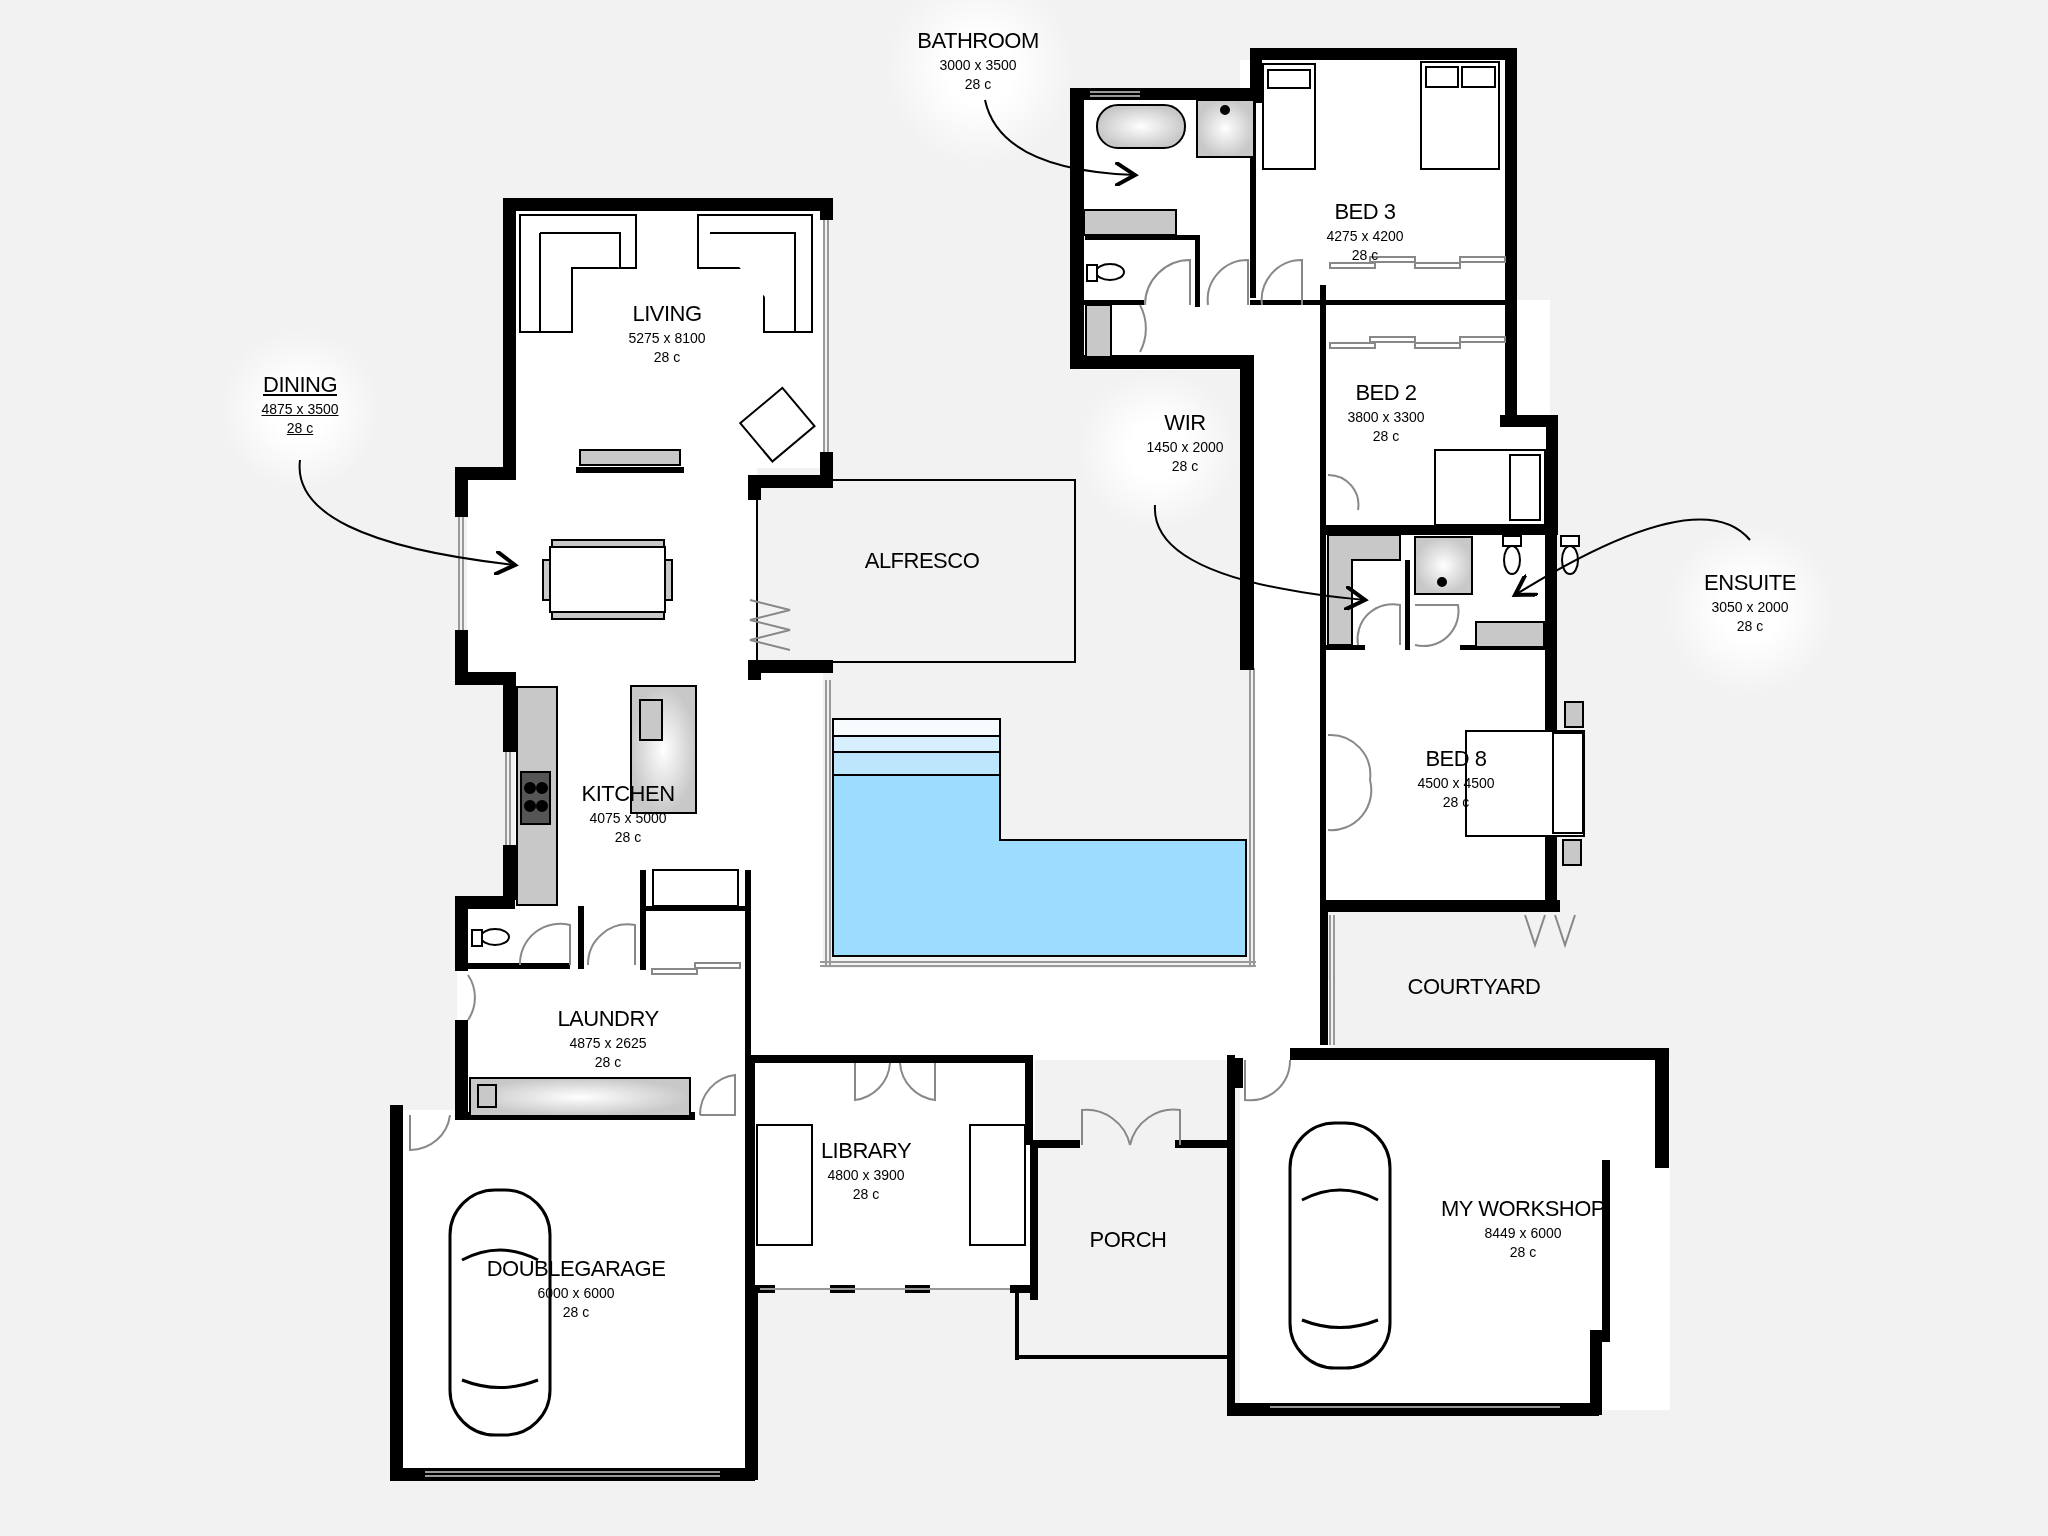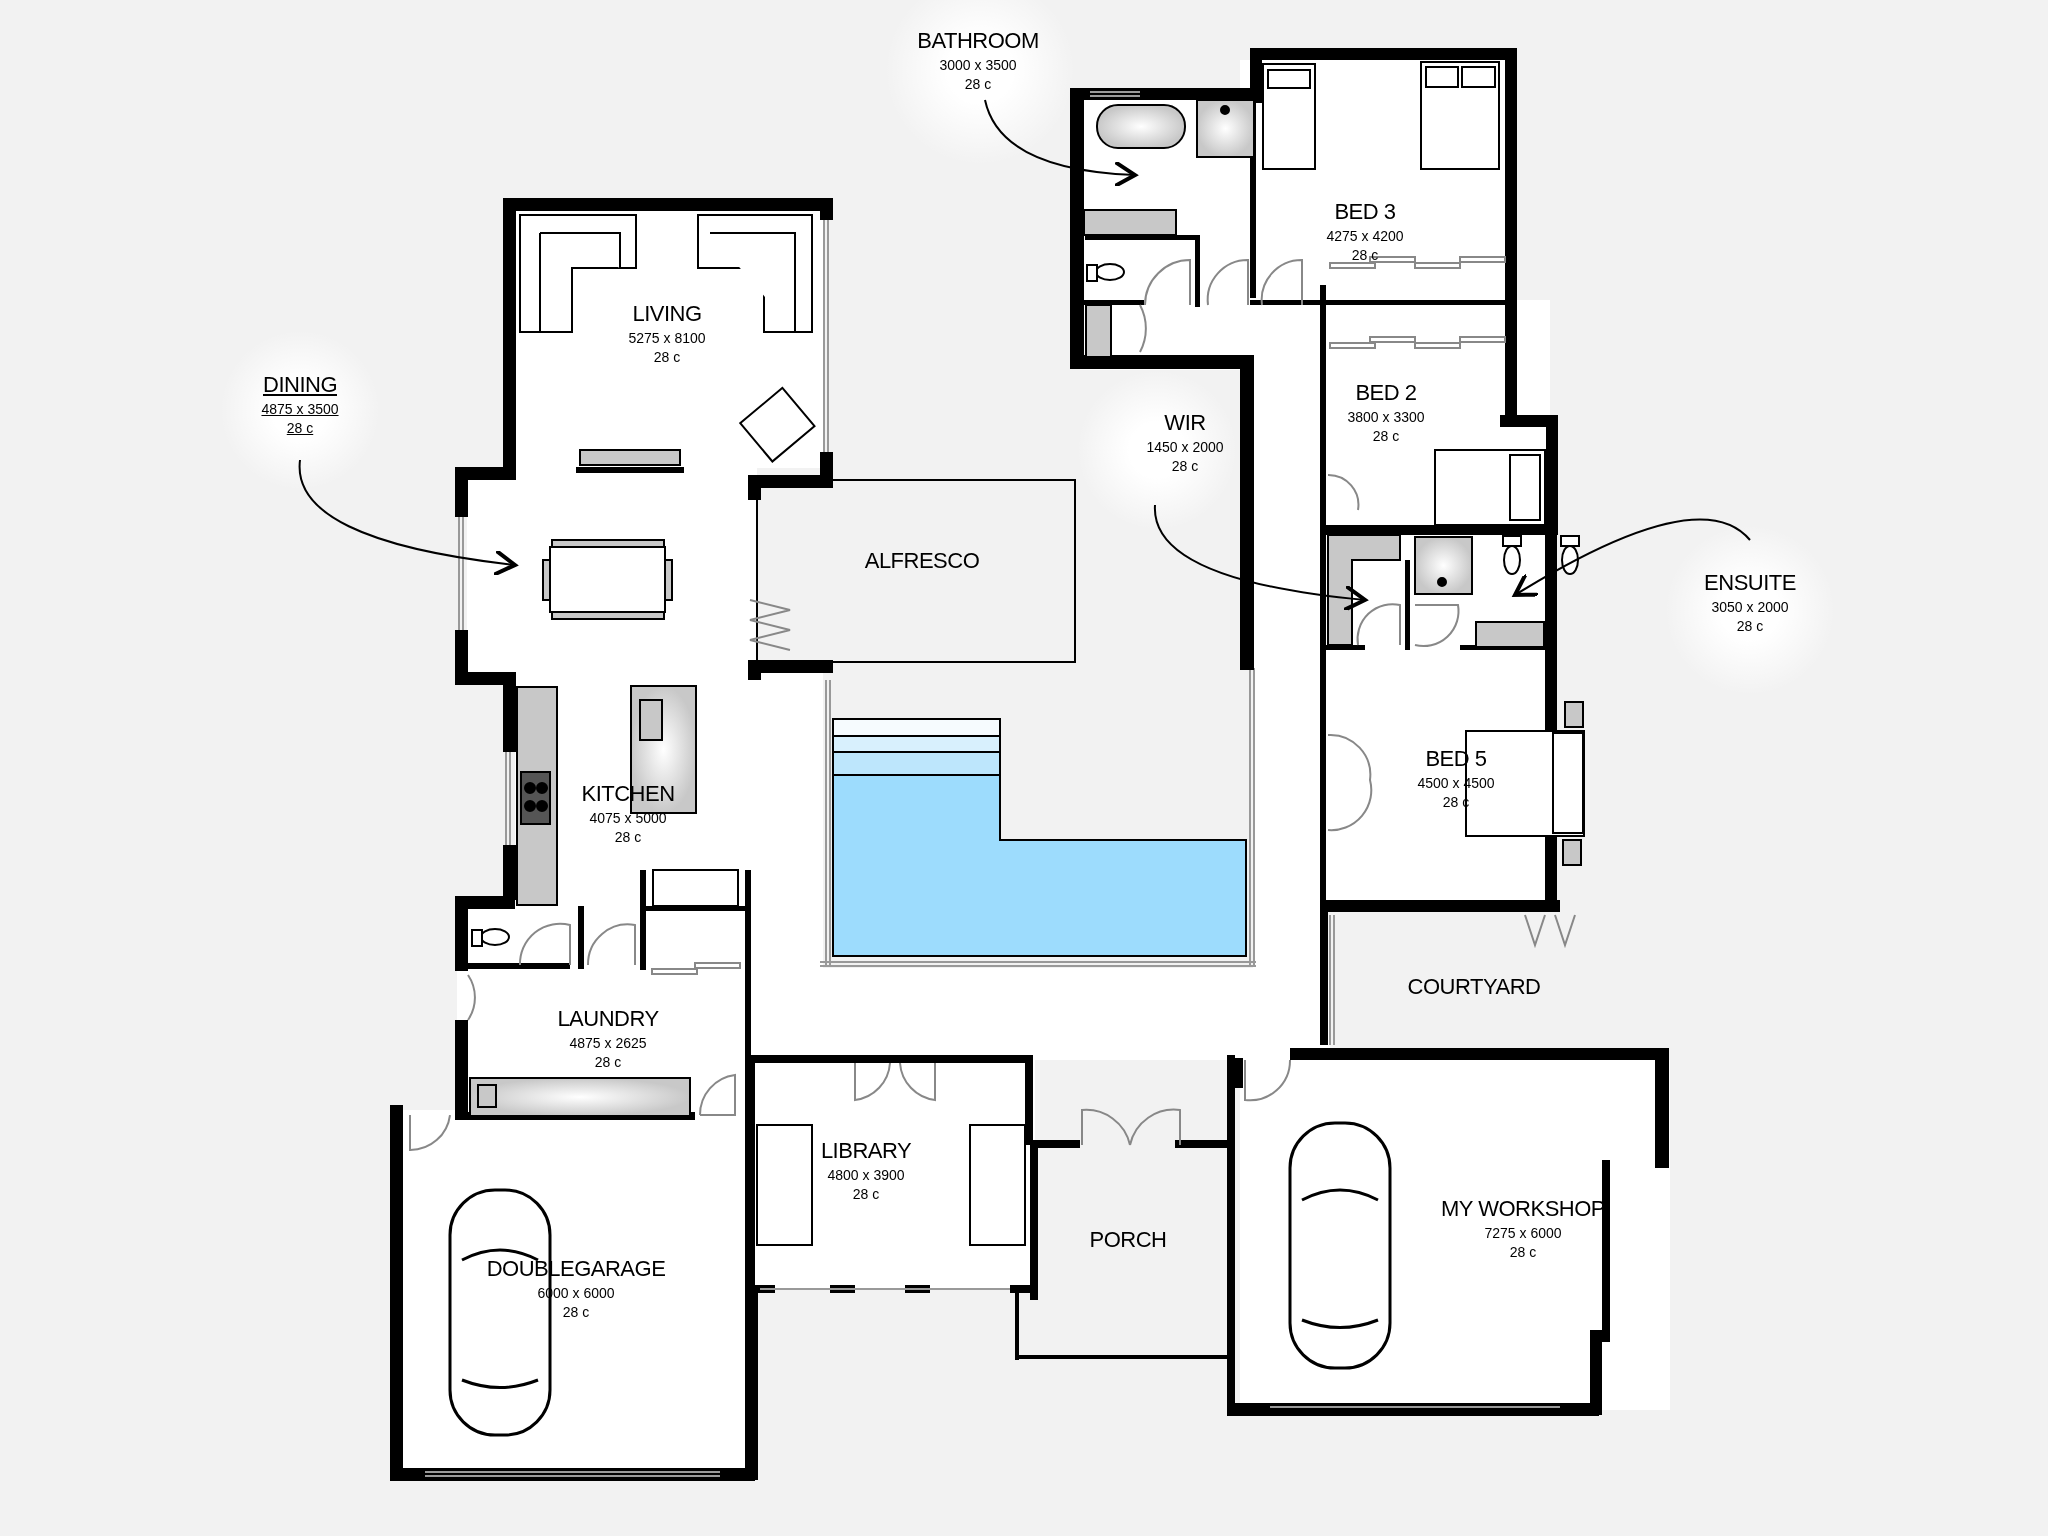--- a/index.html
+++ b/index.html
@@ -322,21 +322,21 @@
 </div>
 <div class="label" style="left:922px;top:550px;">
   <span class="name">ALFRESCO</span>
 </div>
 <div class="label" style="left:1750px;top:572px;">
   <span class="name">ENSUITE</span>
     <span class="dims">3050 x 2000</span>
     <span class="code">28 c</span>
 </div>
 <div class="label" style="left:1456px;top:748px;">
-  <span class="name">BED 5</span>
+  <span class="name">BED 8</span>
     <span class="dims">4500 x 4500</span>
     <span class="code">28 c</span>
 </div>
 <div class="label" style="left:628px;top:783px;">
   <span class="name">KITCHEN</span>
     <span class="dims">4075 x 5000</span>
     <span class="code">28 c</span>
 </div>
 <div class="label" style="left:1474px;top:976px;">
   <span class="name">COURTYARD</span>
@@ -349,20 +349,20 @@
 <div class="label" style="left:866px;top:1140px;">
   <span class="name">LIBRARY</span>
     <span class="dims">4800 x 3900</span>
     <span class="code">28 c</span>
 </div>
 <div class="label" style="left:1128px;top:1229px;">
   <span class="name">PORCH</span>
 </div>
 <div class="label" style="left:1523px;top:1198px;">
   <span class="name">MY WORKSHOP</span>
-    <span class="dims">7275 x 6000</span>
+    <span class="dims">8449 x 6000</span>
     <span class="code">28 c</span>
 </div>
 <div class="label" style="left:576px;top:1258px;">
   <span class="name">DOUBLEGARAGE</span>
     <span class="dims">6000 x 6000</span>
     <span class="code">28 c</span>
 </div>
 
 </body></html>

